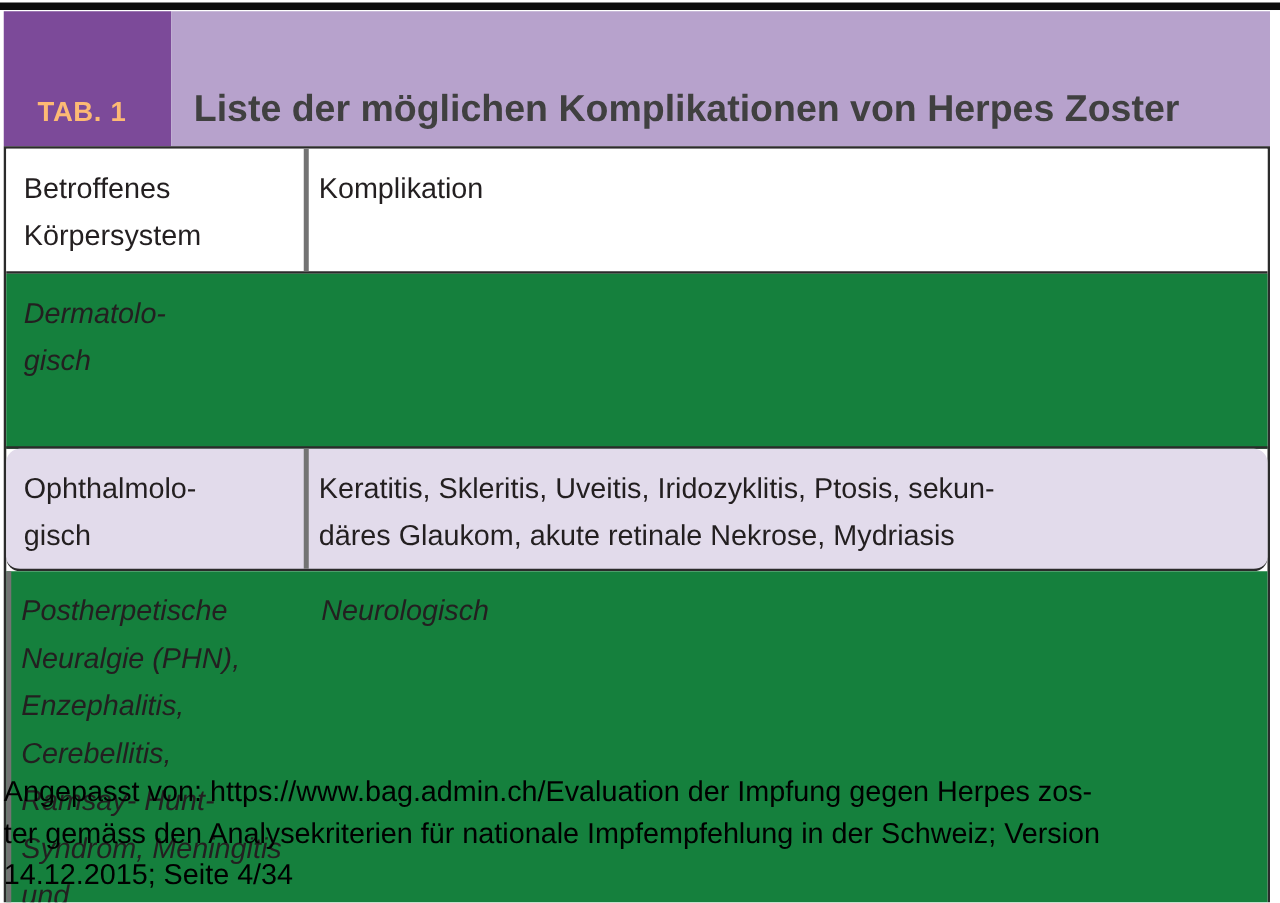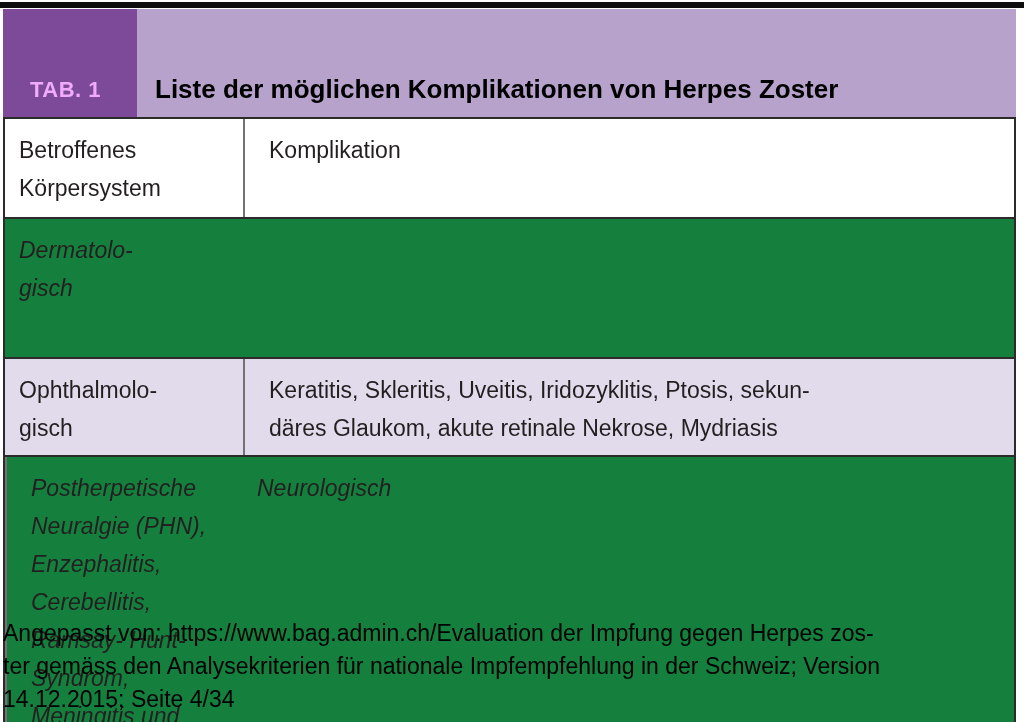--- a/index.html
+++ b/index.html
@@ -21,57 +21,57 @@
   }
   .band {
     position: absolute;
     left: 3px; top: 9px;
     width: 1013px; height: 108px;
     display: flex;
   }
   .tab-box {
     width: 134px;
     background: #7c4a99;
-    color: #f0abfc;
+    color: #fdba74;
     display: flex;
     align-items: flex-end;
     padding: 0 0 14px 27px;
     font-weight: bold;
     font-size: 22px;
     letter-spacing: 0.5px;
   }
   .band-title {
     flex: 1;
     background: #b7a2cc;
-    color: #000000;
+    color: #404040;
     display: flex;
     align-items: flex-end;
     padding: 0 0 12px 18px;
     font-weight: bold;
-    font-size: 26px;
+    font-size: 30px;
   }
   .ztable {
     position: absolute;
     left: 3px; top: 117px;
     width: 1013px;
     border: 2px solid #2b2b2b;
     font-size: 23px;
     line-height: 38px;
   }
   .tr {
     display: grid;
     grid-template-columns: 238px 1fr;
     border-bottom: 2px solid #2b2b2b;
   }
   .tr:last-child { border-bottom: none; }
   .cell { padding: 12px 14px 8px 14px; }
-  .cell.c2 { border-left: 2px solid #737373; padding-left: 24px; }
+  .cell.c2 { border-left: 4px solid #737373; padding-left: 8px; }
   .tr.thead { background: #ffffff; min-height: 100px; }
   .tr.shade-light { background: #15803d; font-style: italic; }
-  .tr.shade-purple { background: #e2dbeb; }
+  .tr.shade-purple { background: #e2dbeb; border-radius: 11px; }
   .tr.r0 { min-height: 140px; }
   .tr.r1 { min-height: 98px; }
   .tr.r2 { min-height: 138px; }
   .lines { white-space: pre-line; }
   .footer {
     position: absolute;
     left: 3px; top: 617px;
     width: 1020px;
     font-size: 23px;
     line-height: 33px;

